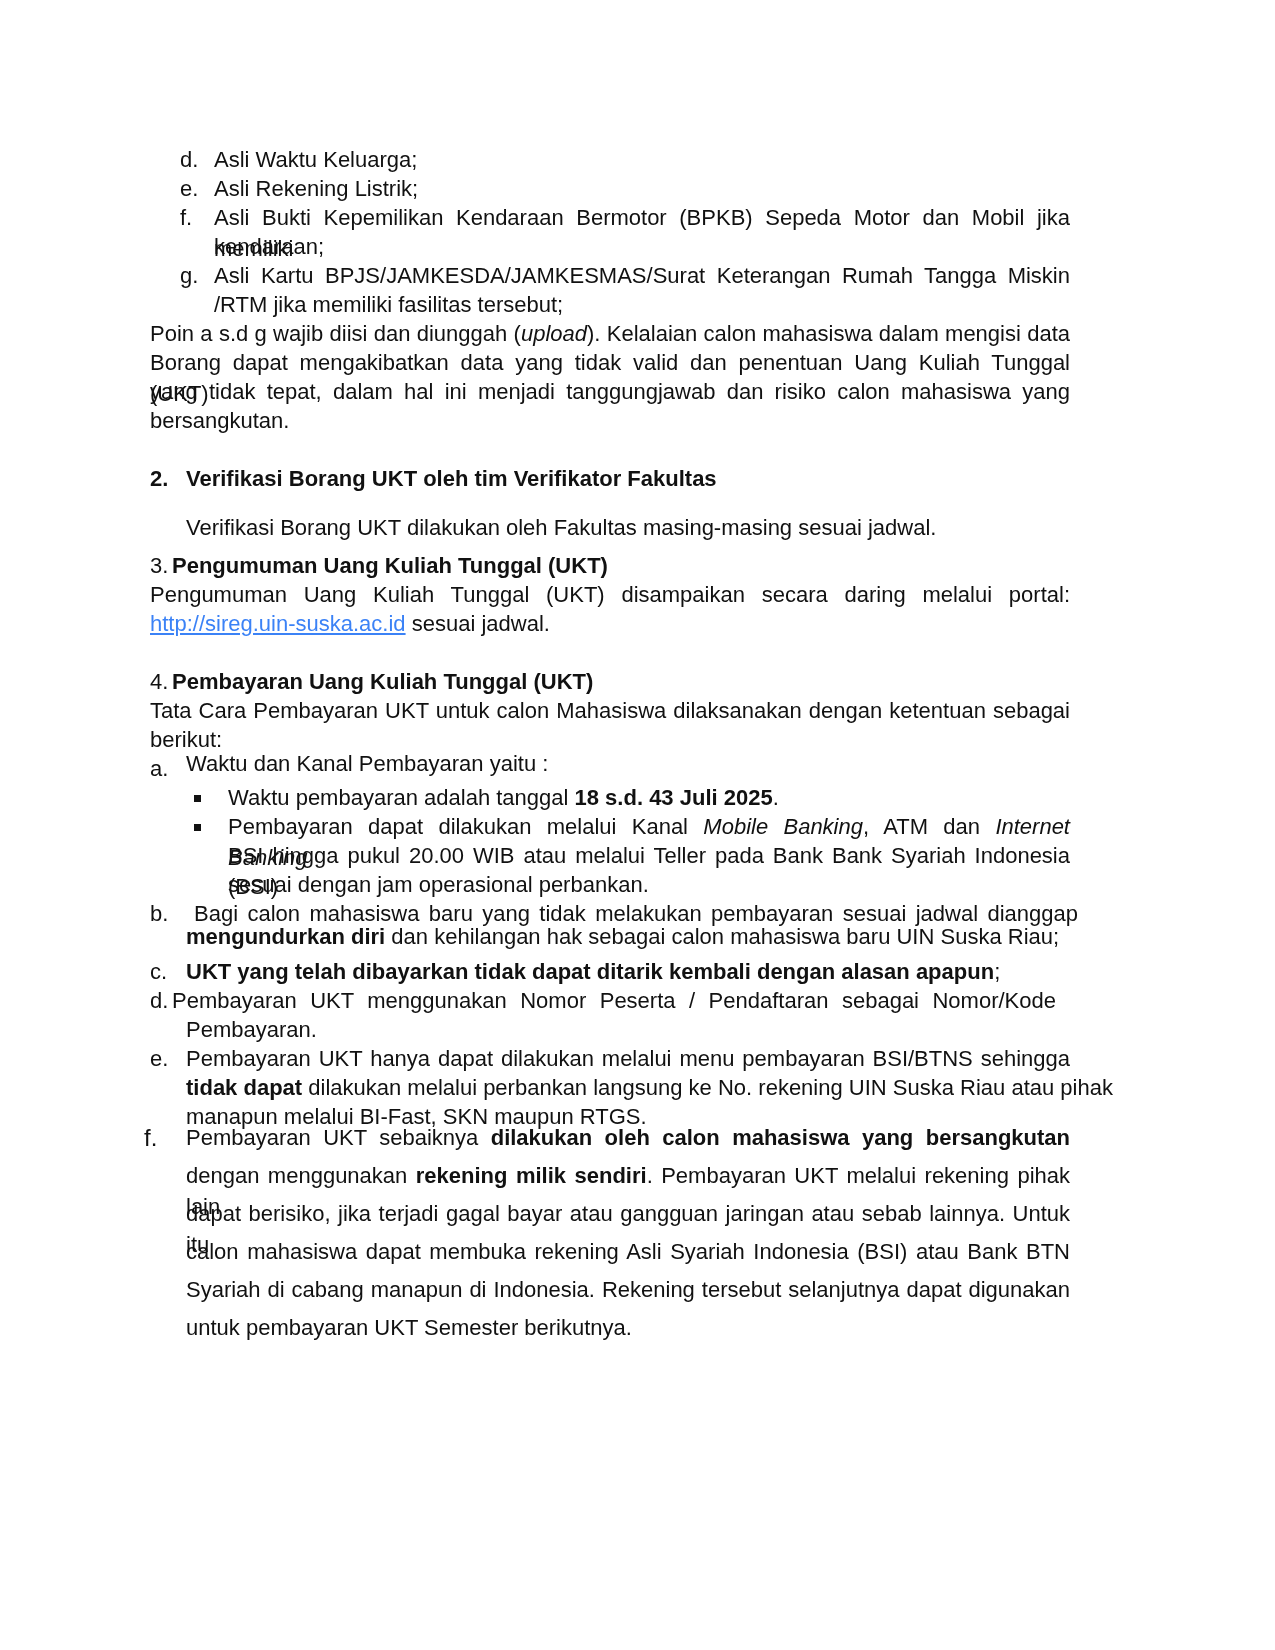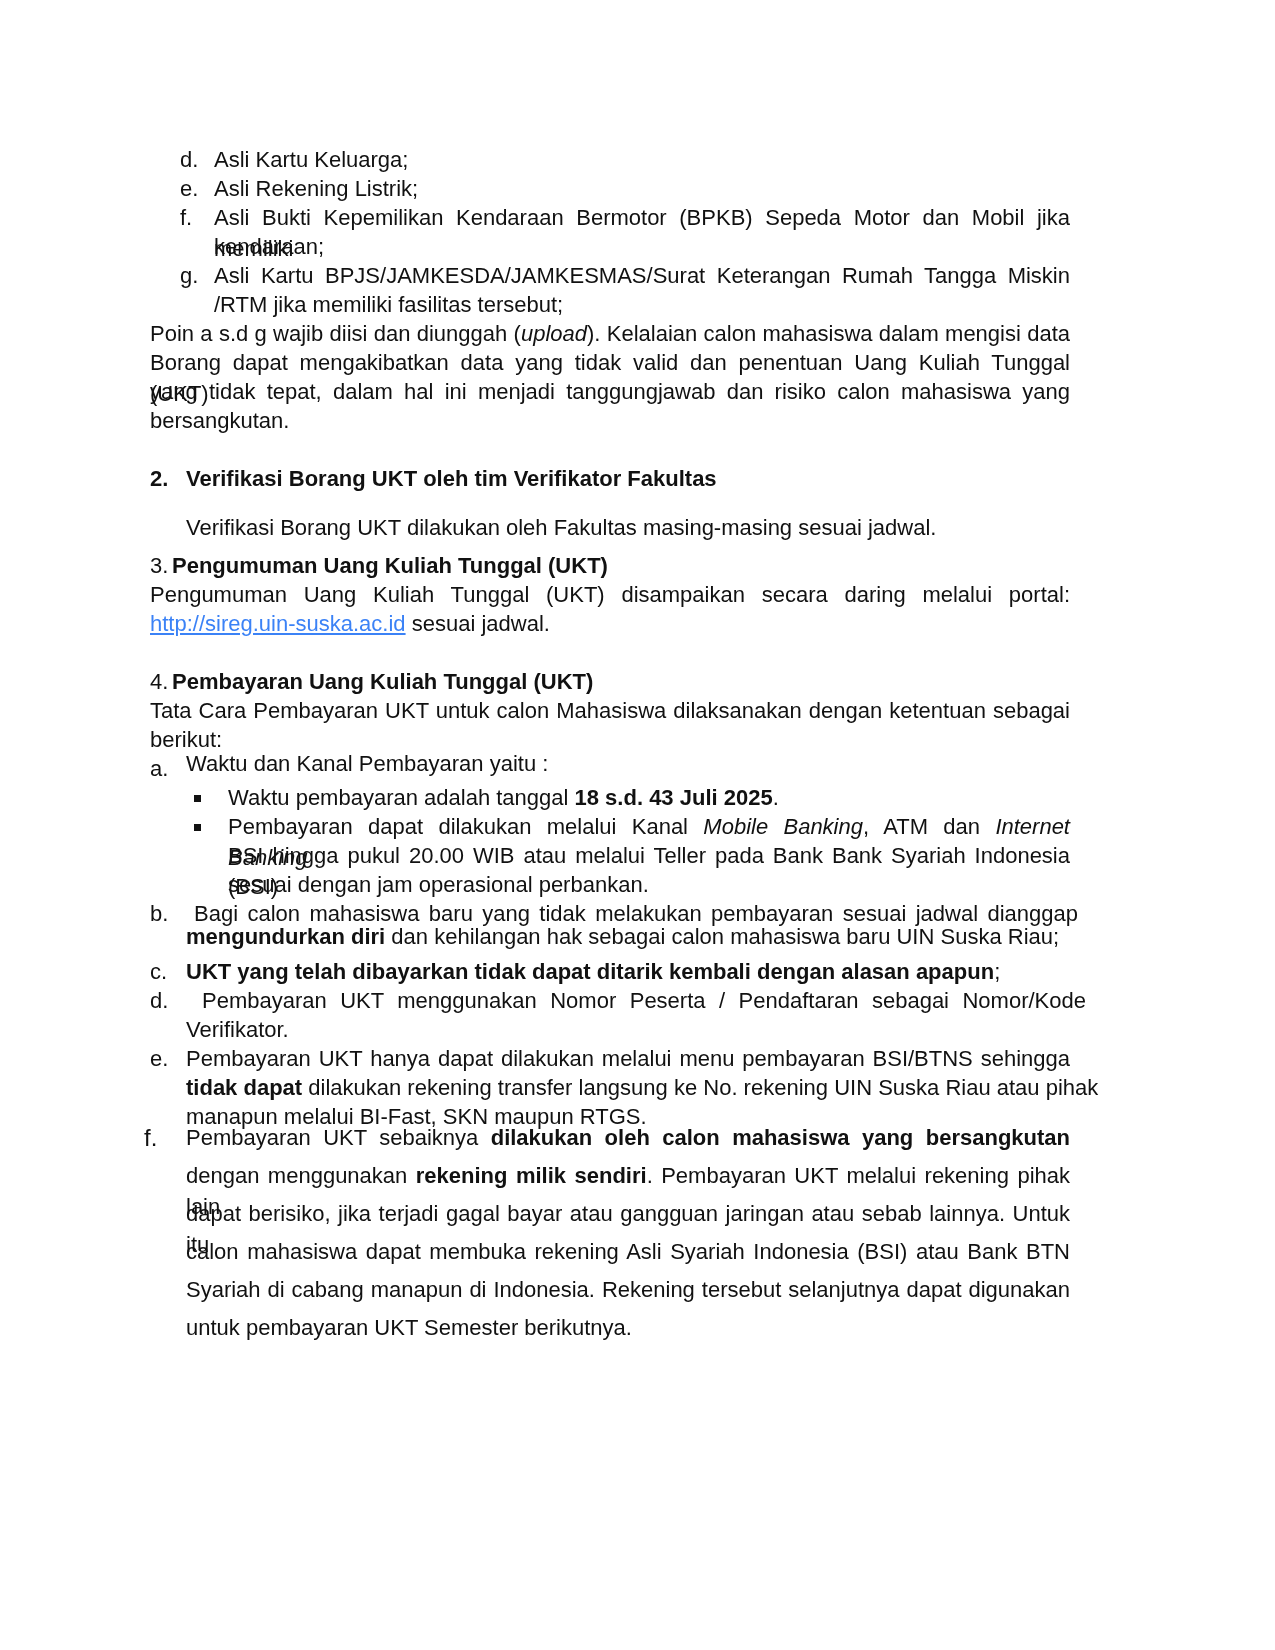--- a/index.html
+++ b/index.html
@@ -12,21 +12,21 @@
   .i { font-style:italic; }
   a.link { color:#3b82f6; text-decoration:underline; }
   .bullet { display:inline-block; width:7px; height:7px; background:#111; position:absolute; left:52px; top:12px; }
 </style>
 </head>
 <body>
 
 <div class="page">
 
   <div class="line" style="top:0;left:30px"><span>d.</span></div>
-  <div class="line" style="top:0;left:64px">Asli Kartu Keluarga;</div>
+  <div class="line" style="top:0;left:64px">Asli Waktu Keluarga;</div>
   <div class="line" style="top:29px;left:30px">e.</div>
   <div class="line" style="top:29px;left:64px">Asli Rekening Listrik;</div>
   <div class="line" style="top:58px;left:30px">f.</div>
   <div class="line j" style="top:58px;left:64px;width:856px">Asli Bukti Kepemilikan Kendaraan Bermotor (BPKB) Sepeda Motor dan Mobil jika memiliki</div>
   <div class="line" style="top:87px;left:64px">kendaraan;</div>
   <div class="line" style="top:116px;left:30px">g.</div>
   <div class="line j" style="top:116px;left:64px;width:856px">Asli Kartu BPJS/JAMKESDA/JAMKESMAS/Surat Keterangan Rumah Tangga Miskin</div>
   <div class="line" style="top:145px;left:64px">/RTM jika memiliki fasilitas tersebut;</div>
 
   <div class="line j" style="top:174px;width:920px"><span>Poin a s.d g wajib diisi dan diunggah (</span><span class="i">upload</span><span>). Kelalaian calon mahasiswa dalam mengisi data</span></div>
@@ -56,26 +56,26 @@
   <div class="line" style="top:725px;left:78px">sesuai dengan jam operasional perbankan.</div>
 
   <div class="line" style="top:754px">b.</div>
   <div class="line j" style="top:754px;left:44px;width:884px">Bagi calon mahasiswa baru yang tidak melakukan pembayaran sesuai jadwal dianggap</div>
   <div class="line" style="top:777px;left:36px"><span class="b">mengundurkan diri</span><span> dan kehilangan hak sebagai calon mahasiswa baru UIN Suska Riau;</span></div>
 
   <div class="line" style="top:812px">c.</div>
   <div class="line" style="top:812px;left:36px"><span class="b">UKT yang telah dibayarkan tidak dapat ditarik kembali dengan alasan apapun</span><span>;</span></div>
 
   <div class="line" style="top:841px">d.</div>
-  <div class="line j" style="top:841px;left:52px;width:884px">Pembayaran UKT menggunakan Nomor Peserta / Pendaftaran sebagai Nomor/Kode</div>
-  <div class="line" style="top:870px;left:36px">Verifikator.</div>
+  <div class="line j" style="top:841px;left:22px;width:884px">Pembayaran UKT menggunakan Nomor Peserta / Pendaftaran sebagai Nomor/Kode</div>
+  <div class="line" style="top:870px;left:36px">Pembayaran.</div>
 
   <div class="line" style="top:899px">e.</div>
   <div class="line j" style="top:899px;left:36px;width:884px">Pembayaran UKT hanya dapat dilakukan melalui menu pembayaran BSI/BTNS sehingga</div>
-  <div class="line" style="top:928px;left:36px"><span class="b">tidak dapat</span><span> dilakukan rekening transfer langsung ke No. rekening UIN Suska Riau atau pihak</span></div>
+  <div class="line" style="top:928px;left:36px"><span class="b">tidak dapat</span><span> dilakukan melalui perbankan langsung ke No. rekening UIN Suska Riau atau pihak</span></div>
   <div class="line" style="top:957px;left:36px">manapun melalui BI-Fast, SKN maupun RTGS.</div>
 
   <div class="line" style="top:978px;left:-6px;font-size:24px">f.</div>
   <div class="line j" style="top:978px;left:36px;width:884px"><span>Pembayaran UKT sebaiknya </span><span class="b">dilakukan oleh calon mahasiswa yang bersangkutan</span></div>
   <div class="line j" style="top:1016px;left:36px;width:884px"><span>dengan menggunakan </span><span class="b">rekening milik sendiri</span><span>. Pembayaran UKT melalui rekening pihak lain</span></div>
   <div class="line j" style="top:1054px;left:36px;width:884px">dapat berisiko, jika terjadi gagal bayar atau gangguan jaringan atau sebab lainnya. Untuk itu</div>
   <div class="line j" style="top:1092px;left:36px;width:884px">calon mahasiswa dapat membuka rekening Asli Syariah Indonesia (BSI) atau Bank BTN</div>
   <div class="line j" style="top:1130px;left:36px;width:884px">Syariah di cabang manapun di Indonesia. Rekening tersebut selanjutnya dapat digunakan</div>
   <div class="line" style="top:1168px;left:36px">untuk pembayaran UKT Semester berikutnya.</div>
 </div>

